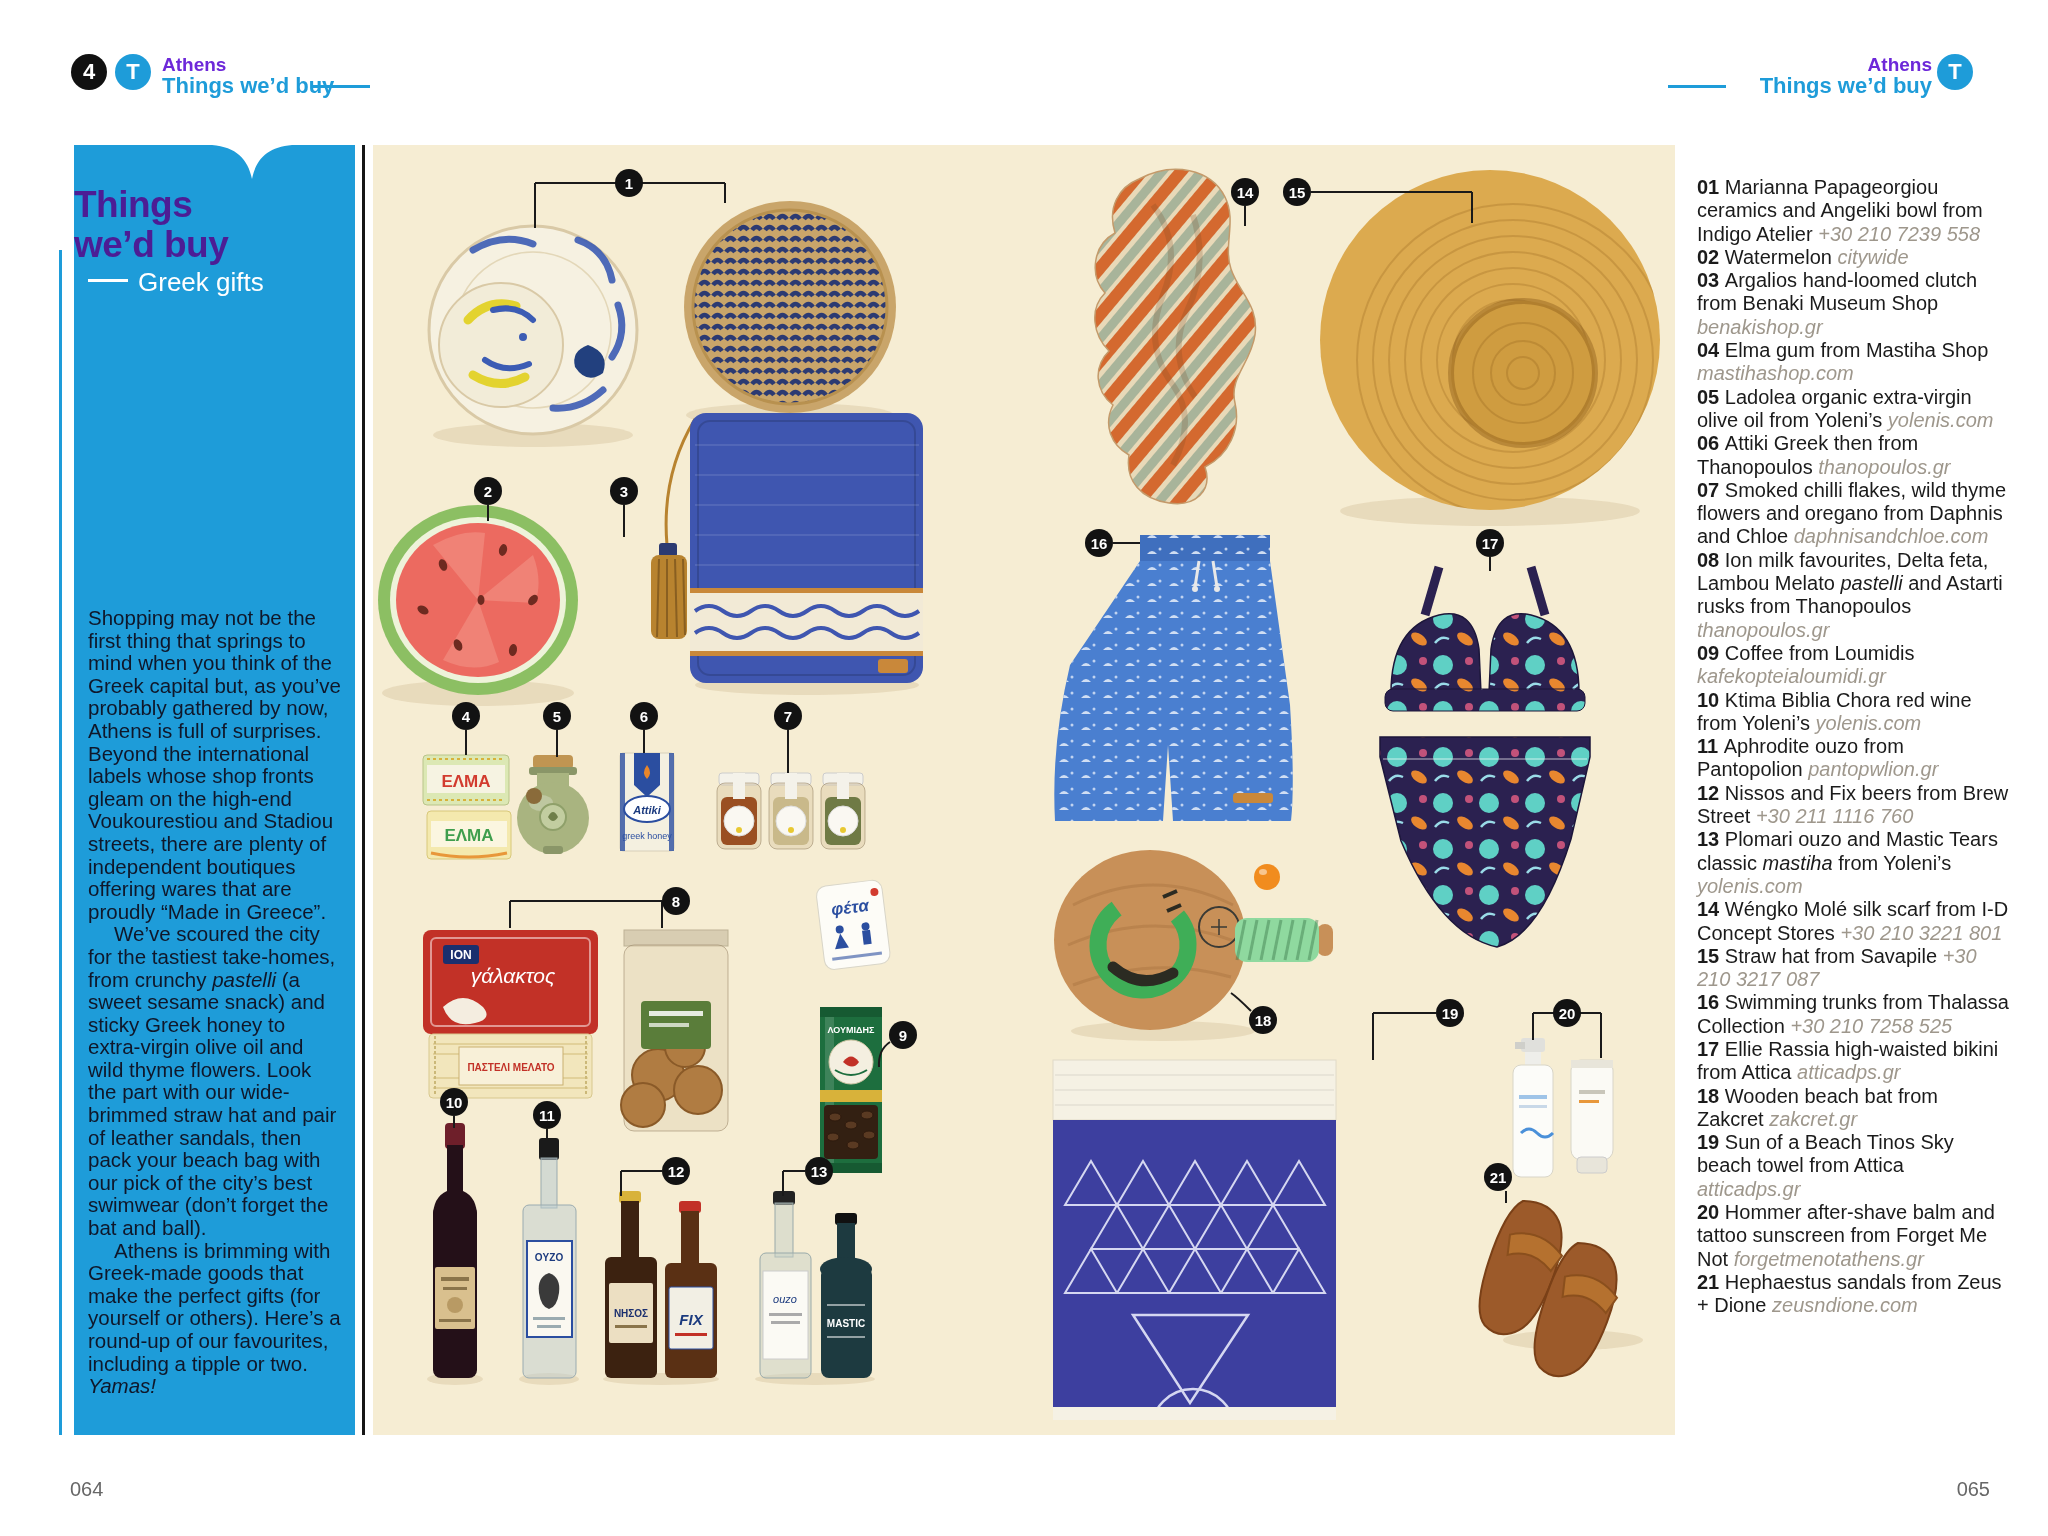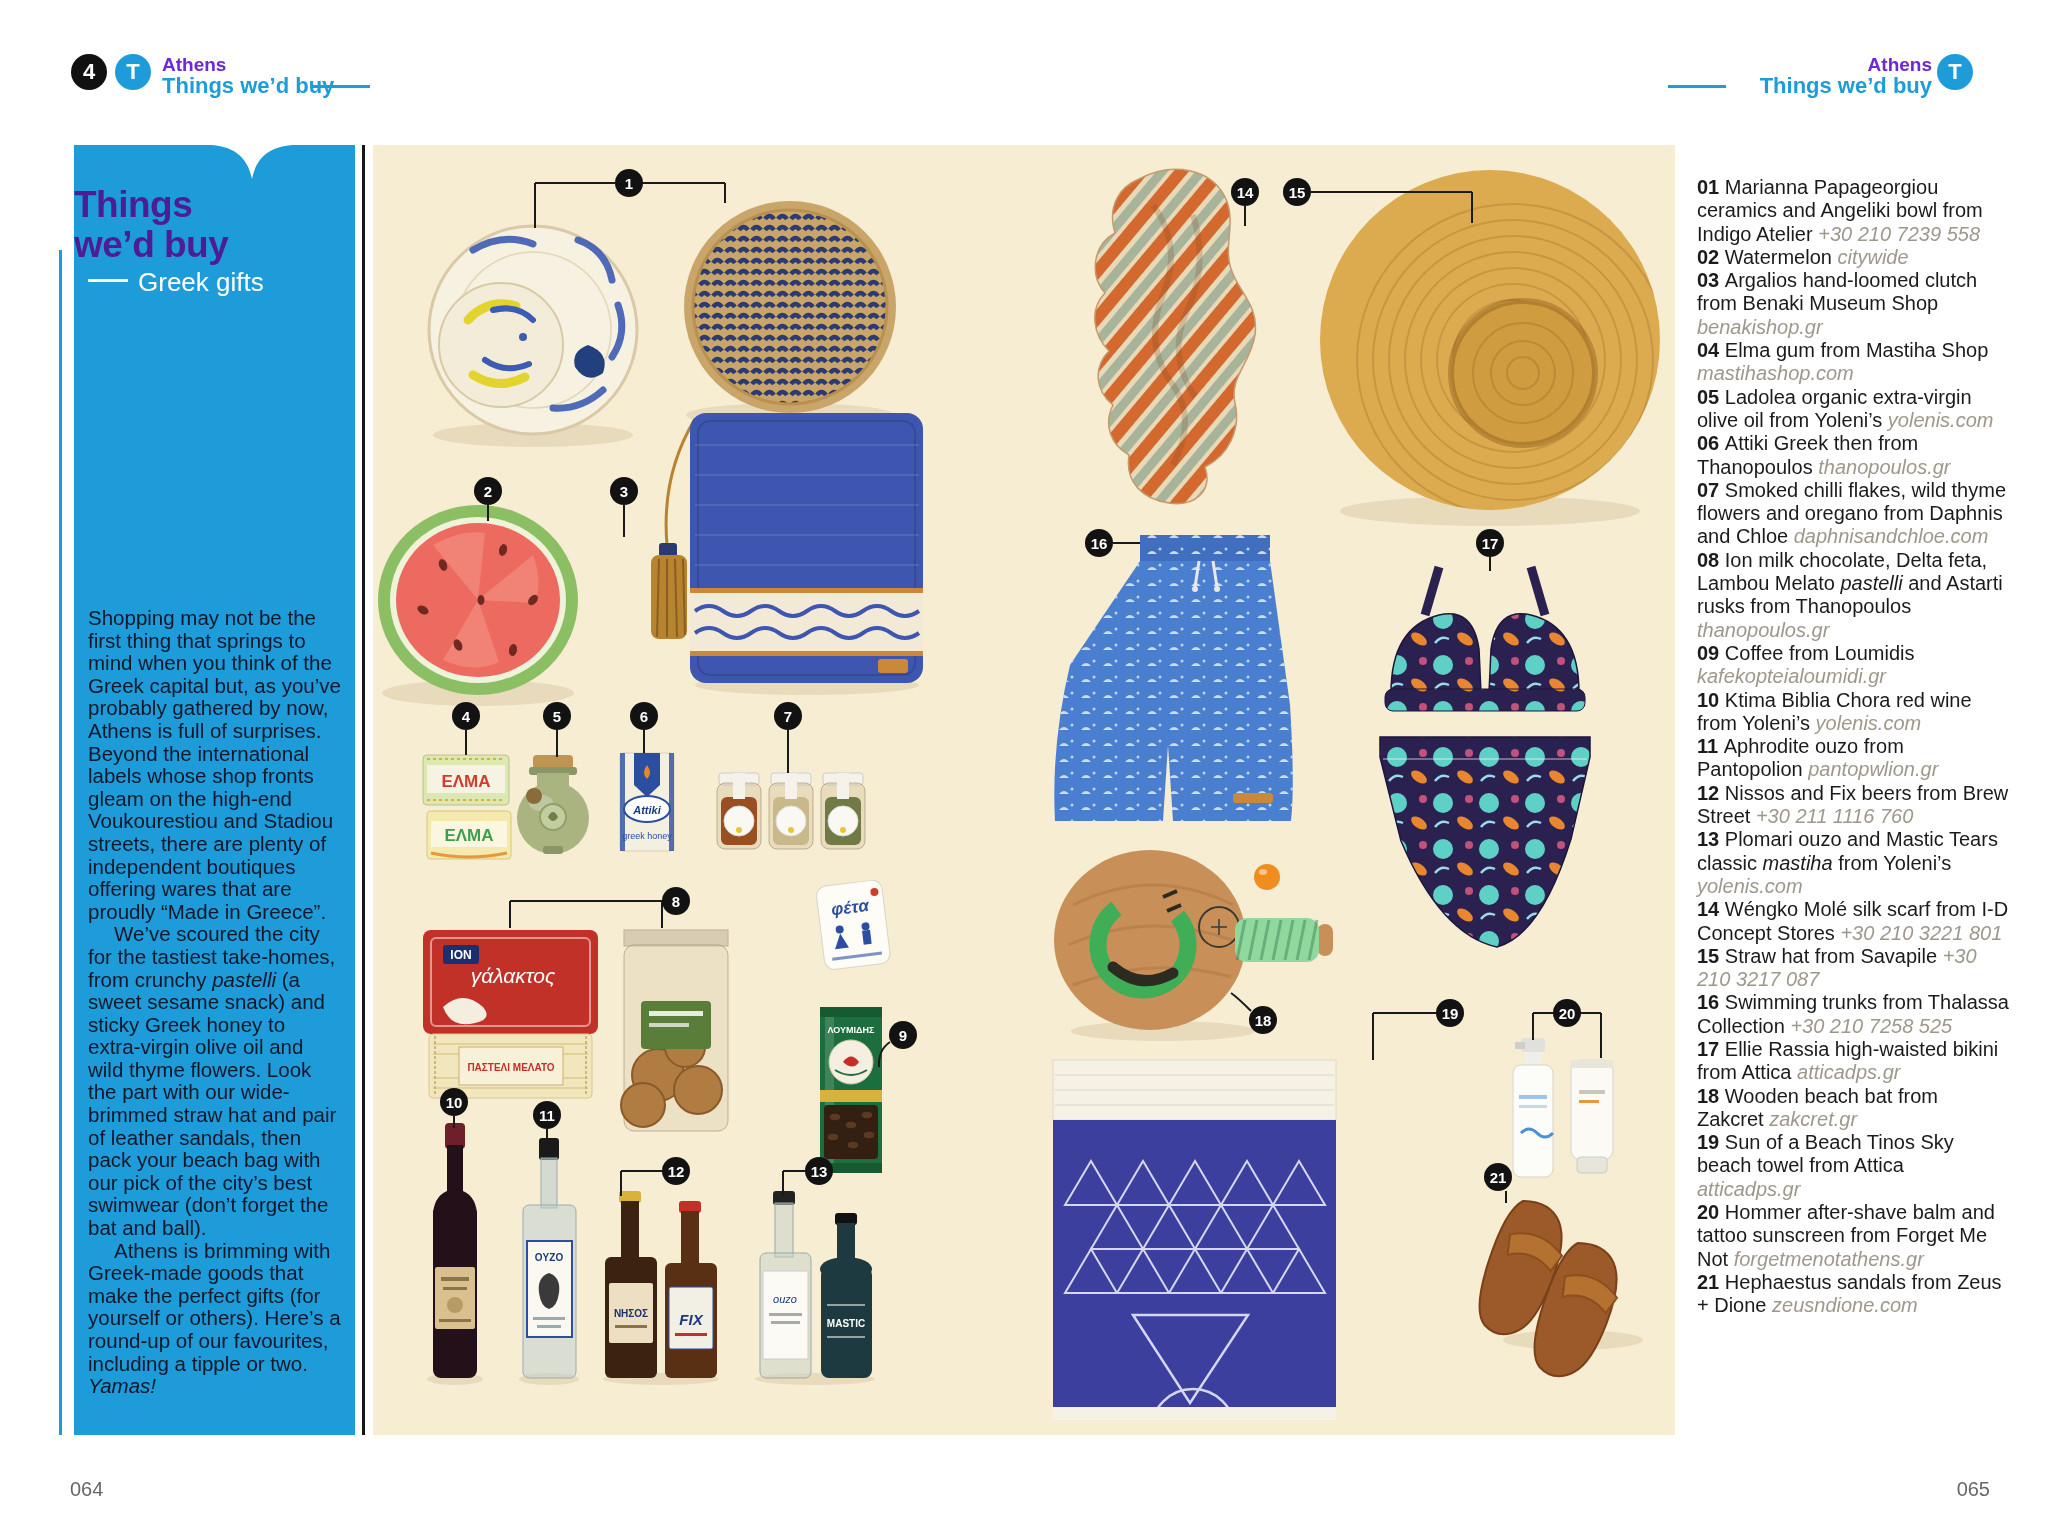--- a/index.html
+++ b/index.html
@@ -592,21 +592,21 @@
   </div>
 
   <div id="right-list">
       <div class="list-item"><span class="num">01 </span><span>Marianna Papageorgiou ceramics and Angeliki bowl from Indigo Atelier </span><span class="glink">+30 210 7239 558</span></div>
       <div class="list-item"><span class="num">02 </span><span>Watermelon </span><span class="glink">citywide</span></div>
       <div class="list-item"><span class="num">03 </span><span>Argalios hand-loomed clutch from Benaki Museum Shop </span><span class="glink">benakishop.gr</span></div>
       <div class="list-item"><span class="num">04 </span><span>Elma gum from Mastiha Shop </span><span class="glink">mastihashop.com</span></div>
       <div class="list-item"><span class="num">05 </span><span>Ladolea organic extra-virgin olive oil from Yoleni’s </span><span class="glink">yolenis.com</span></div>
       <div class="list-item"><span class="num">06 </span><span>Attiki Greek then from Thanopoulos </span><span class="glink">thanopoulos.gr</span></div>
       <div class="list-item"><span class="num">07 </span><span>Smoked chilli flakes, wild thyme flowers and oregano from Daphnis and Chloe </span><span class="glink">daphnisandchloe.com</span></div>
-      <div class="list-item"><span class="num">08 </span><span>Ion milk chocolate, Delta feta, Lambou Melato </span><span class="it">pastelli</span><span> and Astarti rusks from Thanopoulos </span><span class="glink">thanopoulos.gr</span></div>
+      <div class="list-item"><span class="num">08 </span><span>Ion milk favourites, Delta feta, Lambou Melato </span><span class="it">pastelli</span><span> and Astarti rusks from Thanopoulos </span><span class="glink">thanopoulos.gr</span></div>
       <div class="list-item"><span class="num">09 </span><span>Coffee from Loumidis </span><span class="glink">kafekopteialoumidi.gr</span></div>
       <div class="list-item"><span class="num">10 </span><span>Ktima Biblia Chora red wine from Yoleni’s </span><span class="glink">yolenis.com</span></div>
       <div class="list-item"><span class="num">11 </span><span>Aphrodite ouzo from Pantopolion </span><span class="glink">pantopwlion.gr</span></div>
       <div class="list-item"><span class="num">12 </span><span>Nissos and Fix beers from Brew Street </span><span class="glink">+30 211 1116 760</span></div>
       <div class="list-item"><span class="num">13 </span><span>Plomari ouzo and Mastic Tears classic </span><span class="it">mastiha</span><span> from Yoleni’s </span><span class="glink">yolenis.com</span></div>
       <div class="list-item"><span class="num">14 </span><span>Wéngko Molé silk scarf from I-D Concept Stores </span><span class="glink">+30 210 3221 801</span></div>
       <div class="list-item"><span class="num">15 </span><span>Straw hat from Savapile </span><span class="glink">+30 210 3217 087</span></div>
       <div class="list-item"><span class="num">16 </span><span>Swimming trunks from Thalassa Collection </span><span class="glink">+30 210 7258 525</span></div>
       <div class="list-item"><span class="num">17 </span><span>Ellie Rassia high-waisted bikini from Attica </span><span class="glink">atticadps.gr</span></div>
       <div class="list-item"><span class="num">18 </span><span>Wooden beach bat from Zakcret </span><span class="glink">zakcret.gr</span></div>

